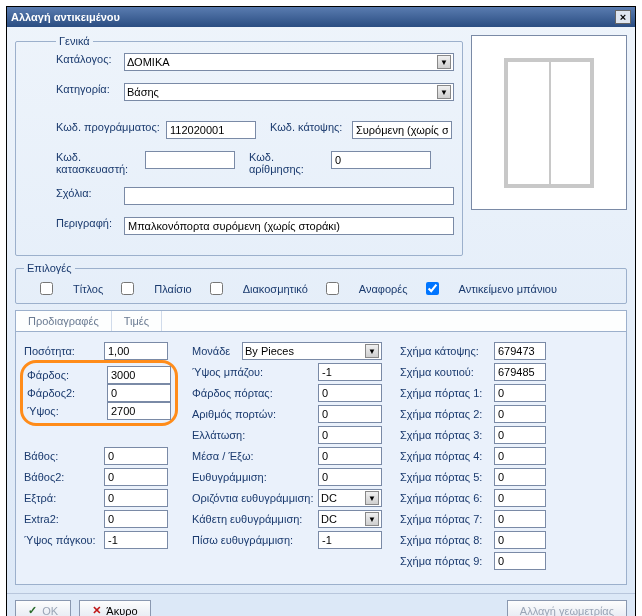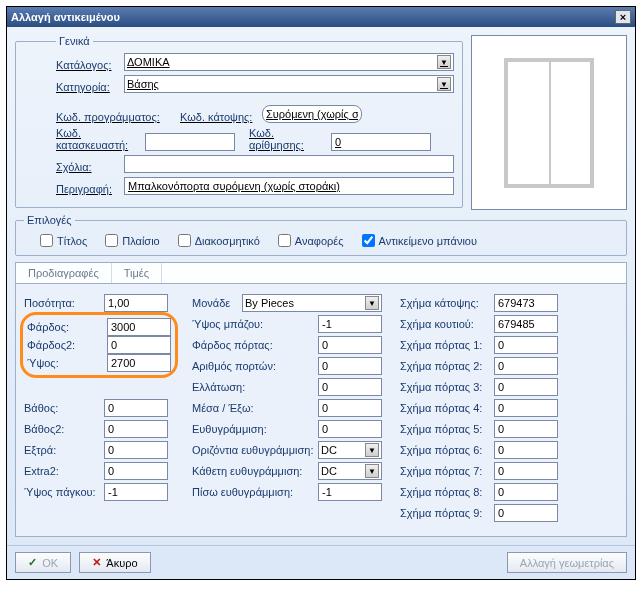--- a/index.html
+++ b/index.html
@@ -1,21 +1,21 @@
 <!DOCTYPE html>
 <html><head>
 <meta charset="utf-8">
 <style>
   * { box-sizing: border-box; font-family: Tahoma, Arial, sans-serif; font-size: 11px; }
   body { margin: 0; padding: 6px; background: #fff; }
   .window { width: 630px; border: 1px solid #000; background: linear-gradient(to bottom, #eef4fb, #dce8f7); }
   .titlebar { background: linear-gradient(to bottom, #5a7cb0, #2a4d82); color: #fff; padding: 3px 4px; display: flex; align-items: center; justify-content: space-between; font-weight: bold; }
   .titlebar .close { width: 16px; height: 14px; background: #dfe6f0; color: #000; text-align: center; line-height: 12px; border: 1px solid #666; font-weight: bold; }
   .body { padding: 8px; }
-  .row { display: flex; align-items: flex-end; margin-bottom: 4px; text-decoration: underline; }
+  .row { display: flex; align-items: flex-start; margin-bottom: 12px; }
   fieldset { border: 1px solid #9cb0cc; margin: 0 0 6px 0; padding: 6px 8px 8px 8px; border-radius: 2px; }
   legend { color: #1a3a6e; padding: 0 3px; }
   label.fld { display: inline-block; color: #1a3a6e; }
   .input { height: 18px; border: 1px solid #7a8aa6; background: #fff; padding: 1px 3px; }
   .select { height: 18px; border: 1px solid #7a8aa6; background: #fff; padding: 0 2px; display: flex; align-items: center; justify-content: space-between; }
   .select .arrow { width: 14px; height: 14px; background: linear-gradient(#f0f0f0,#cfcfcf); border: 1px solid #888; display: flex; align-items: center; justify-content: center; font-size: 8px; }
   .top-flex { display: flex; gap: 8px; }
   .general { flex: 1; padding-left: 40px; }
   .preview { width: 175px; height: 175px; border: 1px solid #7a8aa6; background: #fff; display: flex; align-items: center; justify-content: center; }
   .preview-door { width: 90px; height: 130px; border: 4px solid #c8c8c8; background: #fff; position: relative; }
@@ -26,27 +26,27 @@
   .tab.active { background: #eaf1fb; color: #1a3a6e; border-bottom: 1px solid #eaf1fb; margin-bottom: -1px; }
   .tabbody { padding: 10px 8px 14px 8px; }
   .cols { display: flex; gap: 18px; }
   .col { display: flex; flex-direction: column; gap: 3px; }
   .pair { display: flex; align-items: center; gap: 4px; }
   .pair label { width: 76px; color: #1a3a6e; text-align: left; }
   .pair .input { width: 64px; }
   .col2 .pair label { width: 122px; }
   .col2 .pair .input, .col2 .pair .select { width: 64px; }
   .col3 .pair label { width: 90px; }
-  .col3 .pair .input { width: 64px; }
+  .col3 .pair .input { width: 52px; }
   .highlight { border: 3px solid #ff8c1a; border-radius: 16px; padding: 3px 4px; margin: -3px -4px; }
   .btnbar { display: flex; justify-content: space-between; padding: 6px 8px; border-top: 1px solid #b8c6dc; background: #dce8f7; }
   .btn { border: 1px solid #8a98b0; background: linear-gradient(#fdfdfd,#e4e9f2); padding: 3px 12px; display: inline-flex; align-items: center; gap: 5px; cursor: pointer; }
   .btn.disabled { color: #9aa5b6; }
   .chkrow { display: flex; gap: 18px; align-items: center; padding: 2px 4px 0 16px; }
-  .chk { display: inline-flex; align-items: center; gap: 4px; color: #1a3a6e; }
+  .chk { display: inline-flex; align-items: center; gap: 20px; color: #1a3a6e; }
   .chk input { margin:0; }
   .x-icon { color: #c01818; font-weight: bold; }
   .check-icon { color: #2a6b2a; font-weight: bold; }
 </style>
 </head>
 <body>
 
 <div class="window">
   <div class="titlebar">
     <span>Αλλαγή αντικειμένου</span>
@@ -66,23 +66,24 @@
         <div class="row">
           <label class="fld" style="width:68px">Κατηγορία:</label>
           <div class="select" style="width:330px">
             <span>Βάσης</span>
             <span class="arrow">▼</span>
           </div>
         </div>
         <div style="height:8px"></div>
         <div class="row">
           <label class="fld" style="width:110px">Κωδ. προγράμματος:</label>
+          <input class="input" style="width: 90px;" value="112020001">
           <div style="width:14px"></div>
           <label class="fld" style="width:82px">Κωδ. κάτοψης:</label>
-          <input class="input" style="width: 100px; border-radius: 8px;" value="Συρόμενη (χωρίς σ">
+          <input class="input" style="width: 100px;" value="Συρόμενη (χωρίς σ">
         </div>
         <div class="row">
           <label class="fld" style="width:89px">Κωδ. κατασκευαστή:</label>
           <input class="input" style="width: 90px;" value="">
           <div style="width:14px"></div>
           <label class="fld" style="width:82px">Κωδ. αρίθμησης:</label>
           <input class="input" style="width: 100px;" value="0">
         </div>
         <div class="row">
           <label class="fld" style="width:68px">Σχόλια:</label>

